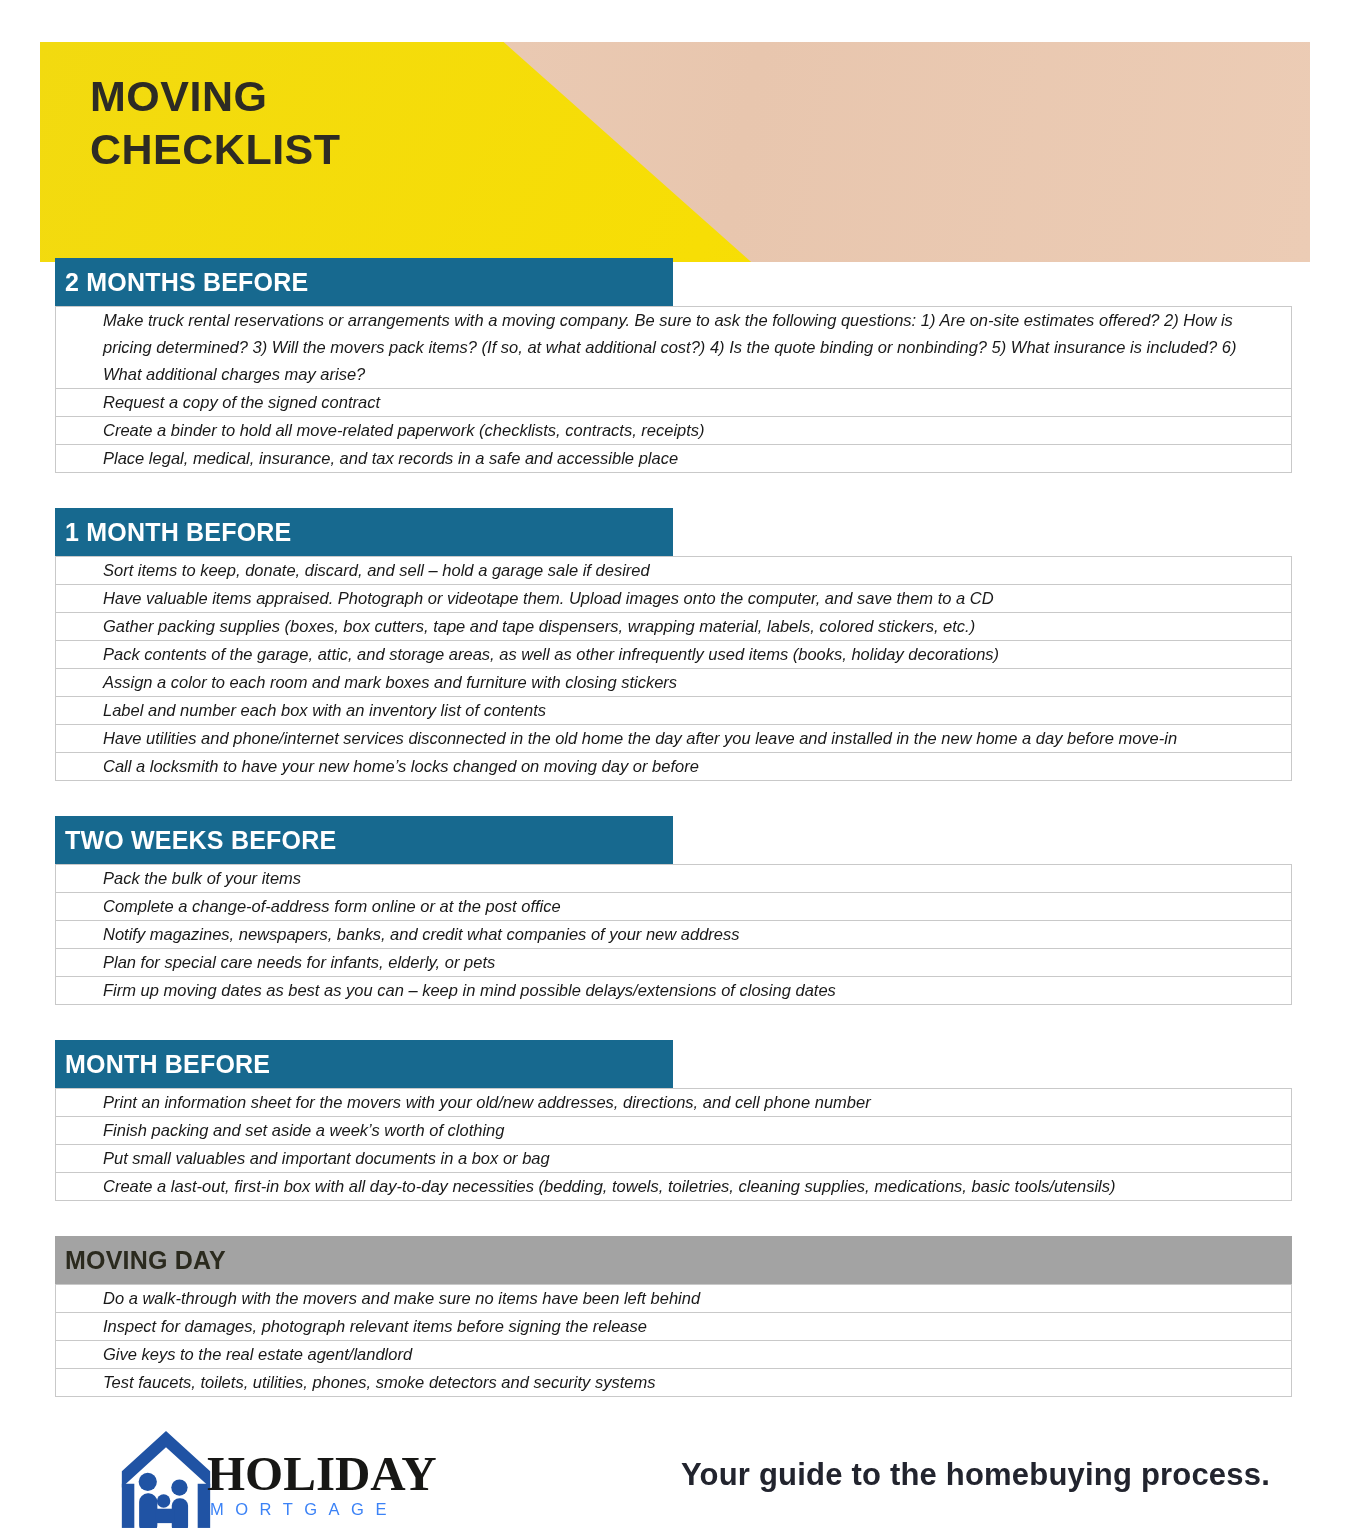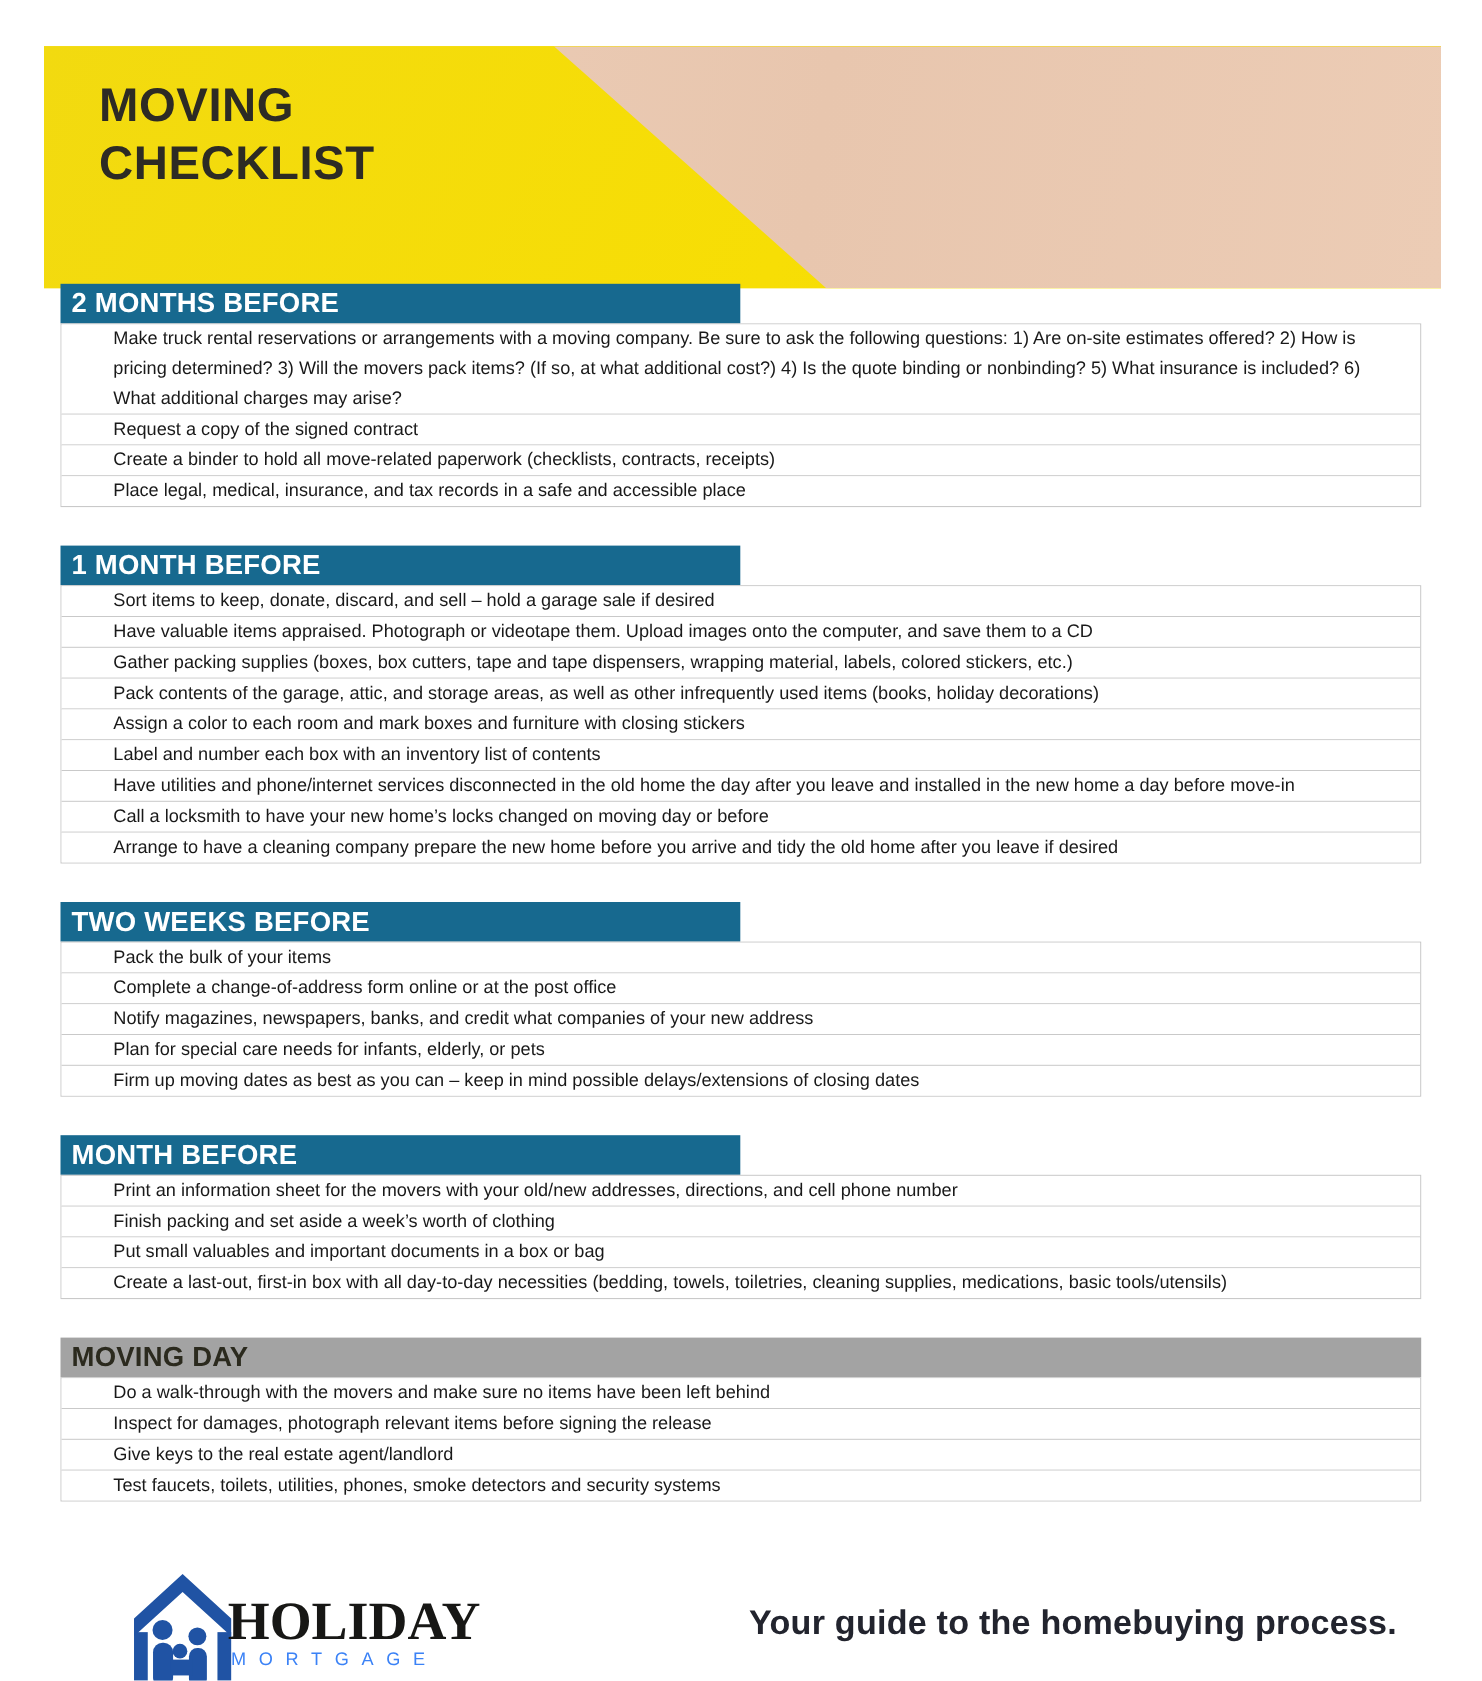--- a/index.html
+++ b/index.html
@@ -27,27 +27,27 @@
   .banner h1 {
     position:absolute; left:50px; top:28px; margin:0;
     font-size:43px; line-height:53px; font-weight:700;
     letter-spacing:0.5px; color:#2d2b24;
   }
 
   
   .checklist { position:absolute; left:55px; top:258px; width:1237px; }
   section { margin-bottom:35px; }
   .bar {
-    height:36px; display:flex; align-items:center;
+    height:48px; display:flex; align-items:center;
     padding-left:10px; font-size:25px; font-weight:700; letter-spacing:0.2px;
   }
   .bar.blue   { width:618px; background:#17698F; color:#ffffff; }
   .bar.yellow { width:100%;  background:#a3a3a3; color:#2b2a1e; }
   .rows { border:1px solid #c9c9c9; }
-  .row { display:flex; align-items:flex-end; min-height:27px; background:#ffffff; }
+  .row { display:flex; align-items:flex-end; min-height:27px; background:#ffffff;font-style:italic; }
   .row:not(:last-child) { border-bottom:1px solid #c9c9c9; }
   .row .cb { flex:0 0 38px; border-right:1px solid #c9c9c9; }
   .row .txt {
     flex:1; padding:0 14px 0 9px;
     font-size:16.5px; line-height:27px; color:#191919;
   }
 
   
   .footer { position:absolute; left:0; top:1415px; width:1347px; height:113px; }
   .logo-icon { position:absolute; left:118px; top:13px; }
@@ -143,24 +143,20 @@
   <div class="row">
     <div class="cb"></div>
     <div class="txt">Have utilities and phone/internet services disconnected in the old home the day after you leave and installed in the new home a day before move-in</div>
   </div>
 
   <div class="row">
     <div class="cb"></div>
     <div class="txt">Call a locksmith to have your new home’s locks changed on moving day or before</div>
   </div>
 
-  <div class="row">
-    <div class="cb"></div>
-    <div class="txt">Arrange to have a cleaning company prepare the new home before you arrive and tidy the old home after you leave if desired</div>
-  </div>
 </div>
   </section>
 
   <section>
     <div class="bar blue">
       <span>TWO WEEKS BEFORE</span>
     </div>
     <div class="rows">
   <div class="row">
     <div class="cb"></div>

